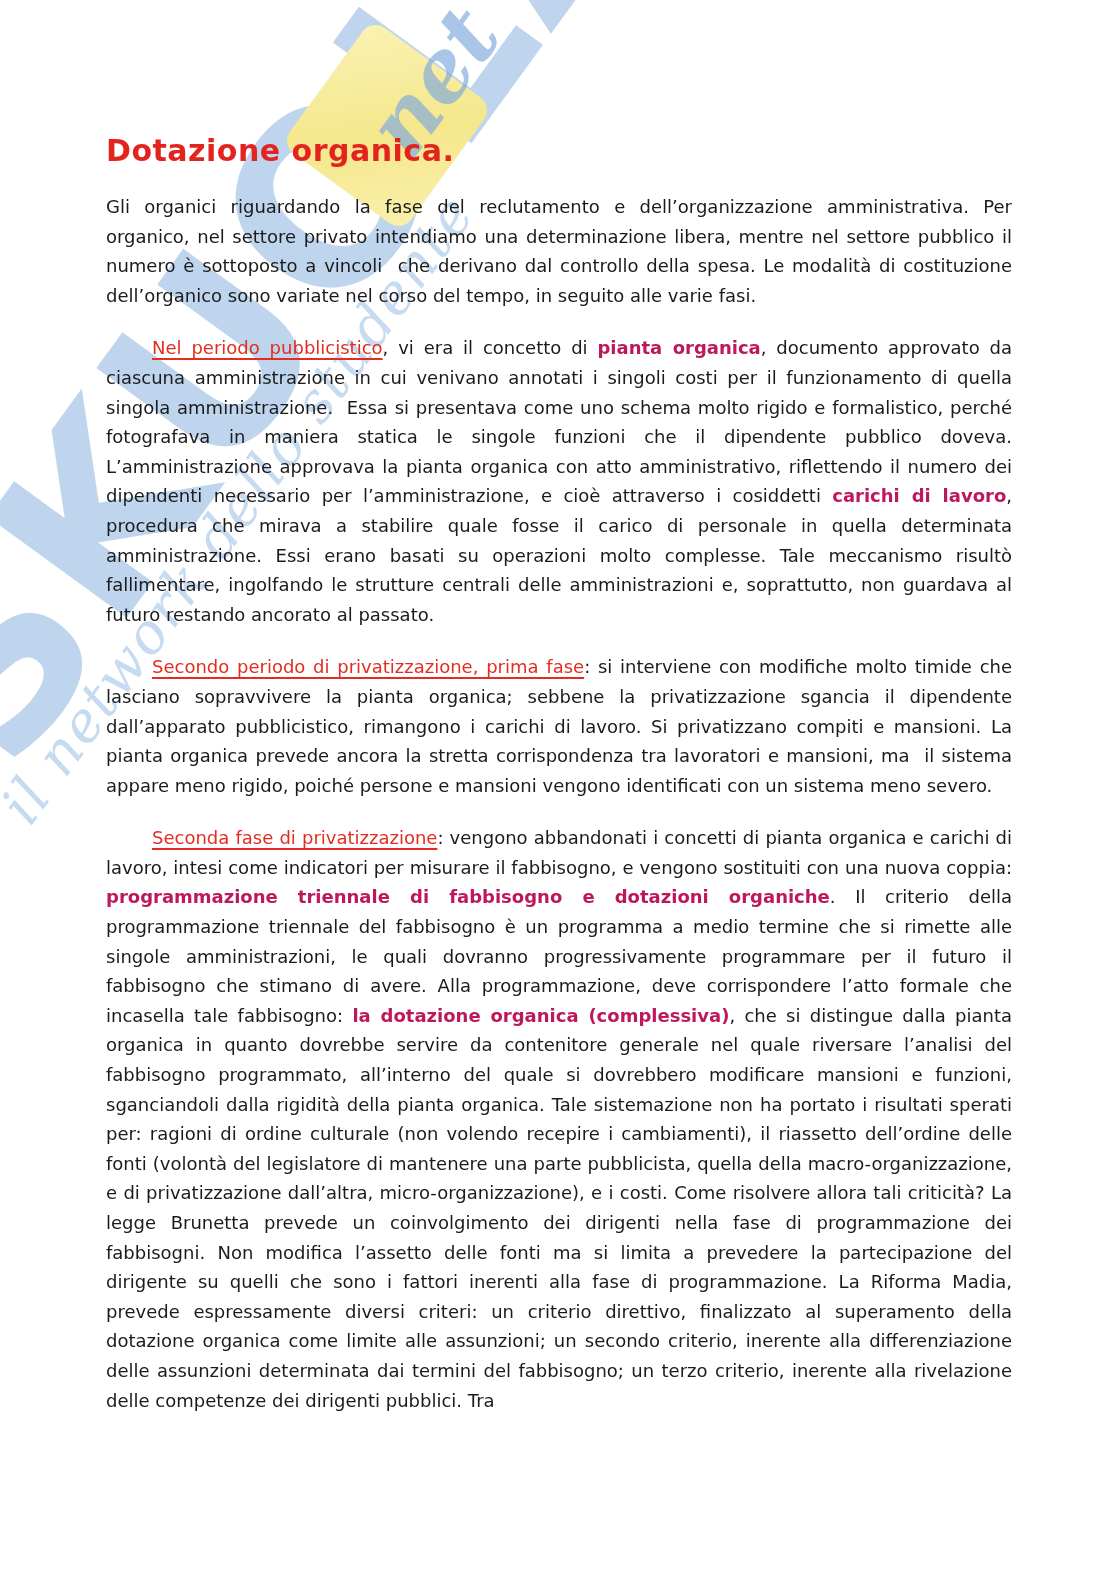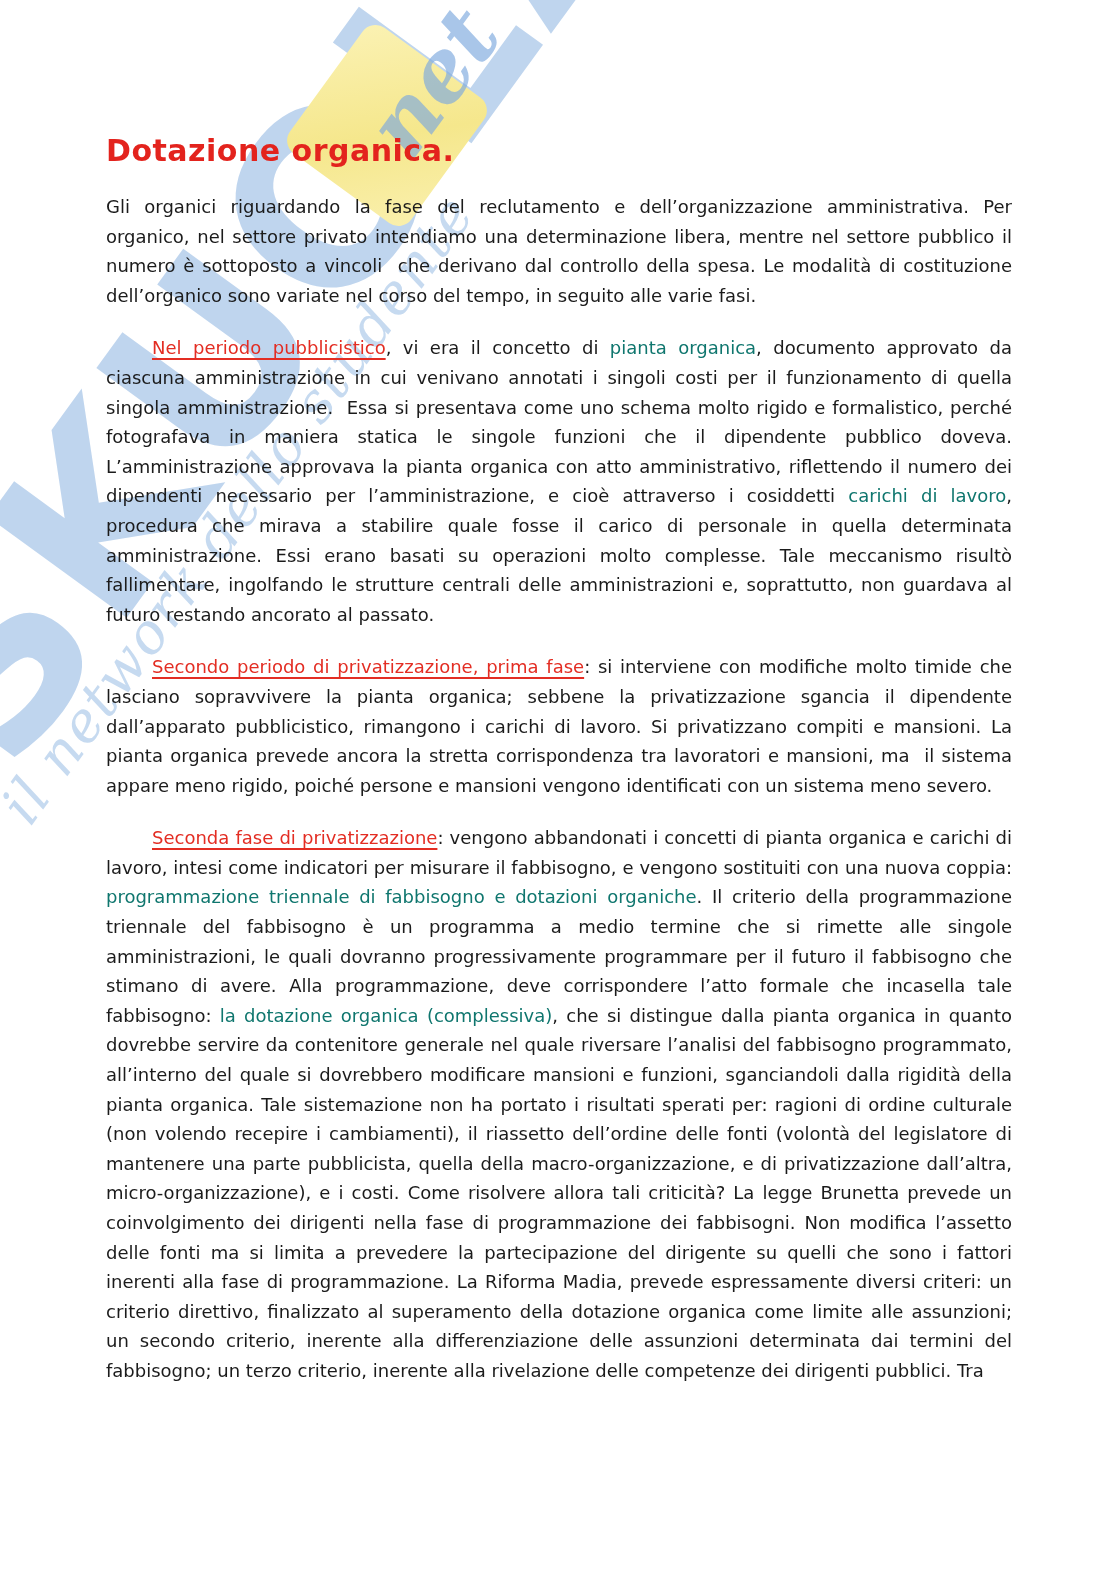--- a/index.html
+++ b/index.html
@@ -59,21 +59,21 @@
     text-align:justify;
     white-space:pre-wrap;
   }
   .red-u{
     color:#e32d23;
     text-decoration:underline;
     text-decoration-thickness:1.5px;
     text-underline-offset:4px;
     margin-left:46px;
   }
-  .b{font-weight:400;color:#0f766e;}
+  .b{font-weight:700;color:#be185d;}
 </style>
 </head>
 <body>
 
 <div class="page">
 
   <div class="watermark" aria-hidden="true">
     <div class="wm-letters">SKUOLA</div>
     <div class="wm-square"></div>
     <div class="wm-net">net</div>

